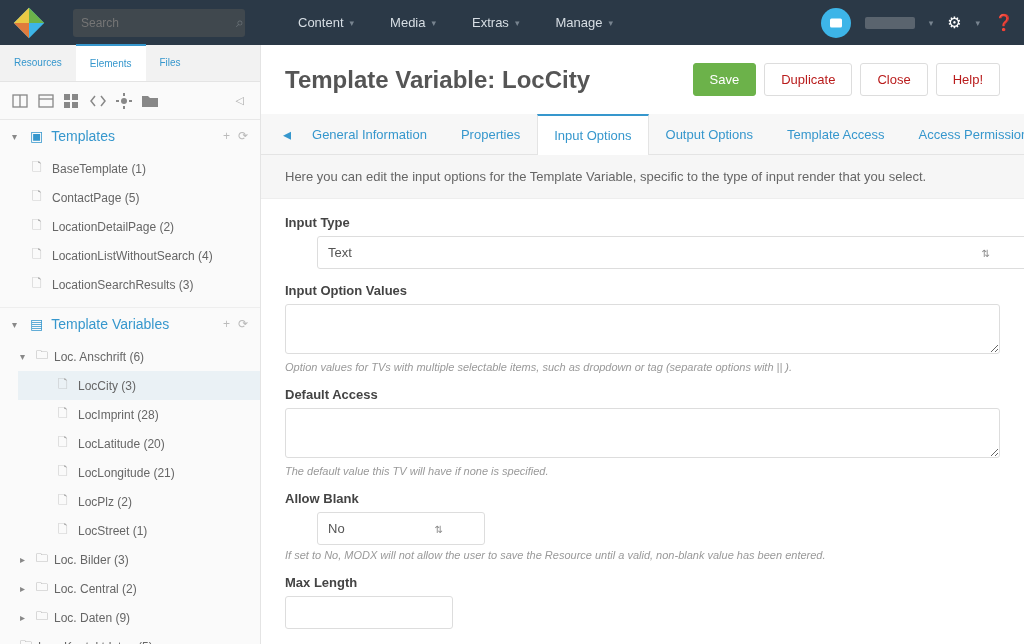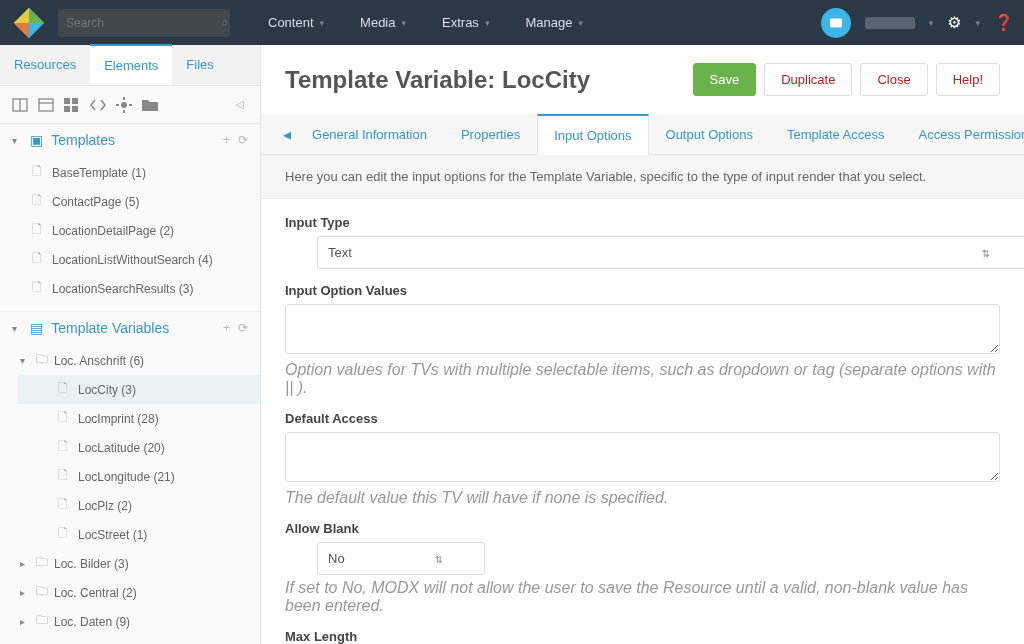--- a/index.html
+++ b/index.html
@@ -1,33 +1,33 @@
 <!DOCTYPE html>
 <html><head>
 <meta charset="utf-8">
 <style>
 * { box-sizing: border-box; margin: 0; padding: 0; }
 body { font-family: -apple-system, "Helvetica Neue", Arial, sans-serif; font-size: 13px; color: #555; background: #f5f5f5; width: 1024px; height: 644px; overflow: hidden; }
-.topbar { height: 45px; background: #2b3947; display: flex; align-items: center; padding: 0 10px; gap: 0; }
+.topbar { height: 45px; background: #2b3947; display: flex; align-items: center; padding: 0 10px; gap: 15px; }
 .logo { width: 38px; height: 38px; position: relative; margin-right: 10px; }
 .search-box { background: #40484e; border-radius: 3px; width: 172px; height: 28px; display: flex; align-items: center; padding: 0 8px; }
 .search-box input { background: transparent; border: none; color: #aaa; flex: 1; outline: none; font-size: 12px; }
 .search-icon { color: #6a7278; font-size: 14px; }
 .nav-menu { display: flex; margin-left: 20px; gap: 0; }
 .nav-item { color: #d7dee4; padding: 0 18px; height: 45px; display: flex; align-items: center; gap: 6px; cursor: pointer; font-size: 13px; }
 .nav-item .chev { font-size: 9px; color: #788490; }
 .topbar-right { margin-left: auto; display: flex; align-items: center; gap: 14px; }
 .user-avatar { width: 30px; height: 30px; border-radius: 50%; background: #3db5e8; display:flex; align-items:center; justify-content:center; }
 .blur-name { width: 50px; height: 12px; background: #5a646e; border-radius: 2px; }
 .gear-ico, .help-ico { color: #fff; font-size: 16px; cursor: pointer; }
 
 .layout { display: flex; height: 599px; }
 .sidebar { width: 261px; background: #fafafa; border-right: 1px solid #e4e4e4; display: flex; flex-direction: column; }
 .side-tabs { display: flex; border-bottom: 1px solid #e4e4e4; background: #f2f2f2; }
-.side-tab { padding: 12px 14px; color: #3697cd; cursor: pointer; font-size: 13px; }
+.side-tab { padding: 12px 14px; color: #3697cd; cursor: pointer; font-size: 10px; }
 .side-tab.active { background: #fff; border-top: 2px solid #3697cd; margin-top: -1px; color: #3697cd; }
 .toolbar-row { display: flex; gap: 8px; padding: 8px 12px; border-bottom: 1px solid #e8e8e8; color: #888; align-items: center; }
 .toolbar-row .ico { width: 18px; text-align: center; cursor: pointer; }
 .collapse-handle { margin-left: auto; color: #aaa; cursor: pointer; font-size: 11px; padding: 4px; }
 
 .tree { overflow-y: auto; flex: 1; }
 .tree-section { border-bottom: 1px solid #eee; }
 .tree-header { display: flex; align-items: center; padding: 8px 12px; gap: 8px; color: #3697cd; cursor: pointer; font-size: 14px; }
 .tree-header .arrow { color: #888; font-size: 10px; width: 10px; }
 .tree-header .hicon { font-size: 14px; }
@@ -55,21 +55,21 @@
 .intro { background: #f6f6f6; padding: 14px 24px; color: #666; font-size: 13px; border-bottom: 1px solid #eee; }
 .form-panel { padding: 16px 24px; }
 .form-group { margin-bottom: 14px; }
 .form-label { font-weight: bold; color: #444; font-size: 13px; display: block; margin-bottom: 6px; }
 .form-select, .form-input, .form-textarea { width: 100%; border: 1px solid #ddd; border-radius: 3px; padding: 8px 10px; font-size: 13px; background: #fff; color: #555; }
 .form-select.narrow, .form-input.narrow { width: 168px; }
 .form-select { appearance: none; position: relative; margin-left: 32px; }
 .select-wrap { position: relative; }
 .select-wrap .caret { position: absolute; right: 10px; top: 50%; transform: translateY(-50%); color: #888; font-size: 10px; pointer-events: none; }
 .form-textarea { height: 50px; resize: vertical; }
-.help-text { font-style: italic; color: #999; font-size: 16px; margin-top: 4px; }
+.help-text { font-style: italic; color: #999; font-size: 11px; margin-top: 4px; }
 svg { display: block; }
 </style>
 </head>
 <body>
 
 <div class="topbar">
   <div class="logo">
     <svg viewBox="0 0 40 40" width="38" height="38">
         <polygon points="20,4 36,20 20,36 4,20" fill="#3db5e8"></polygon>
         <polygon points="20,4 36,20 20,20" fill="#6CB24A"></polygon>

